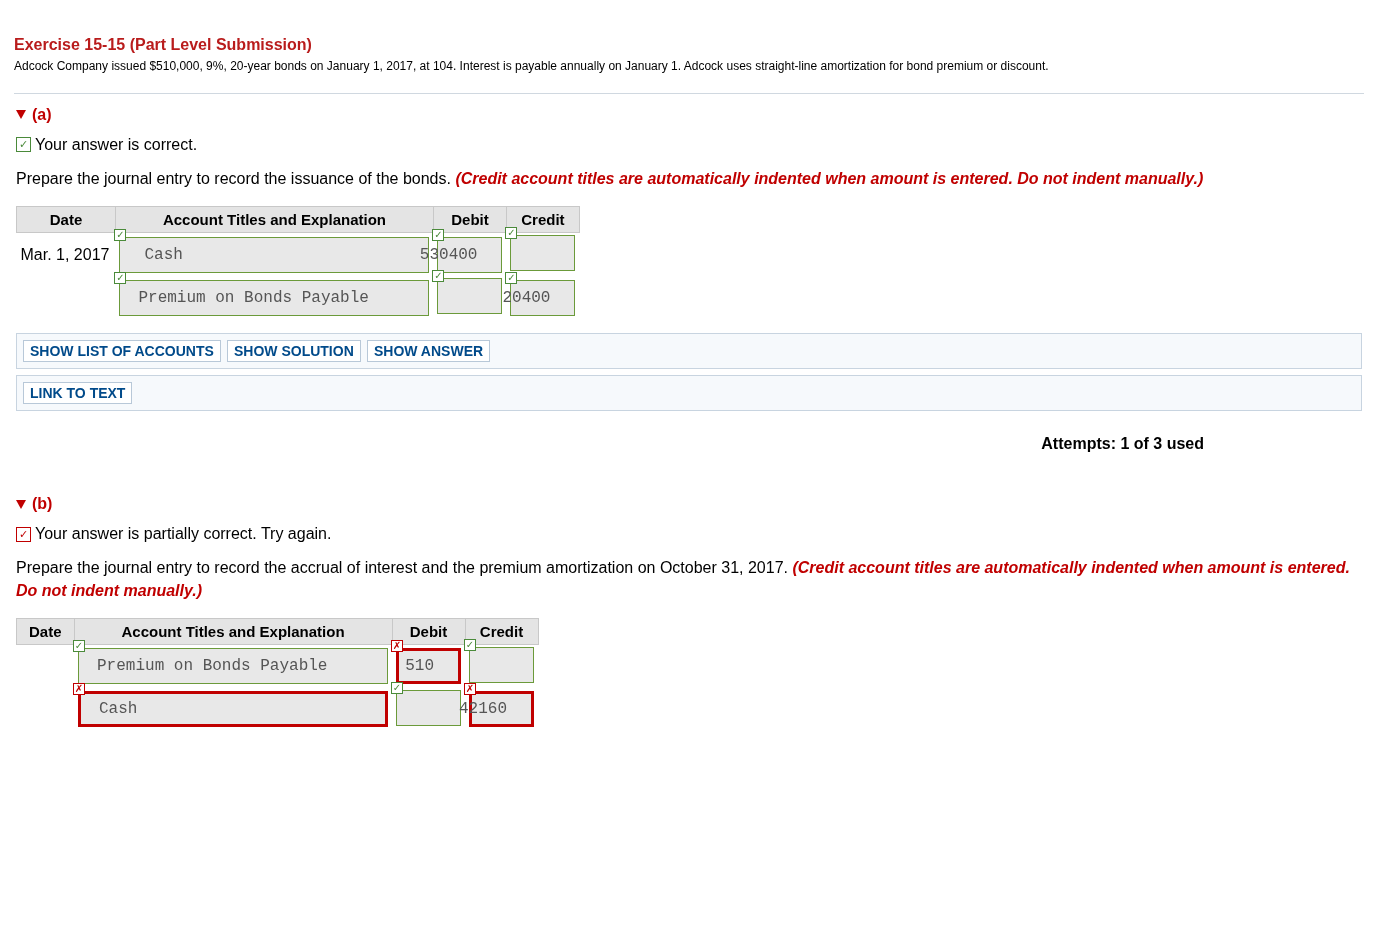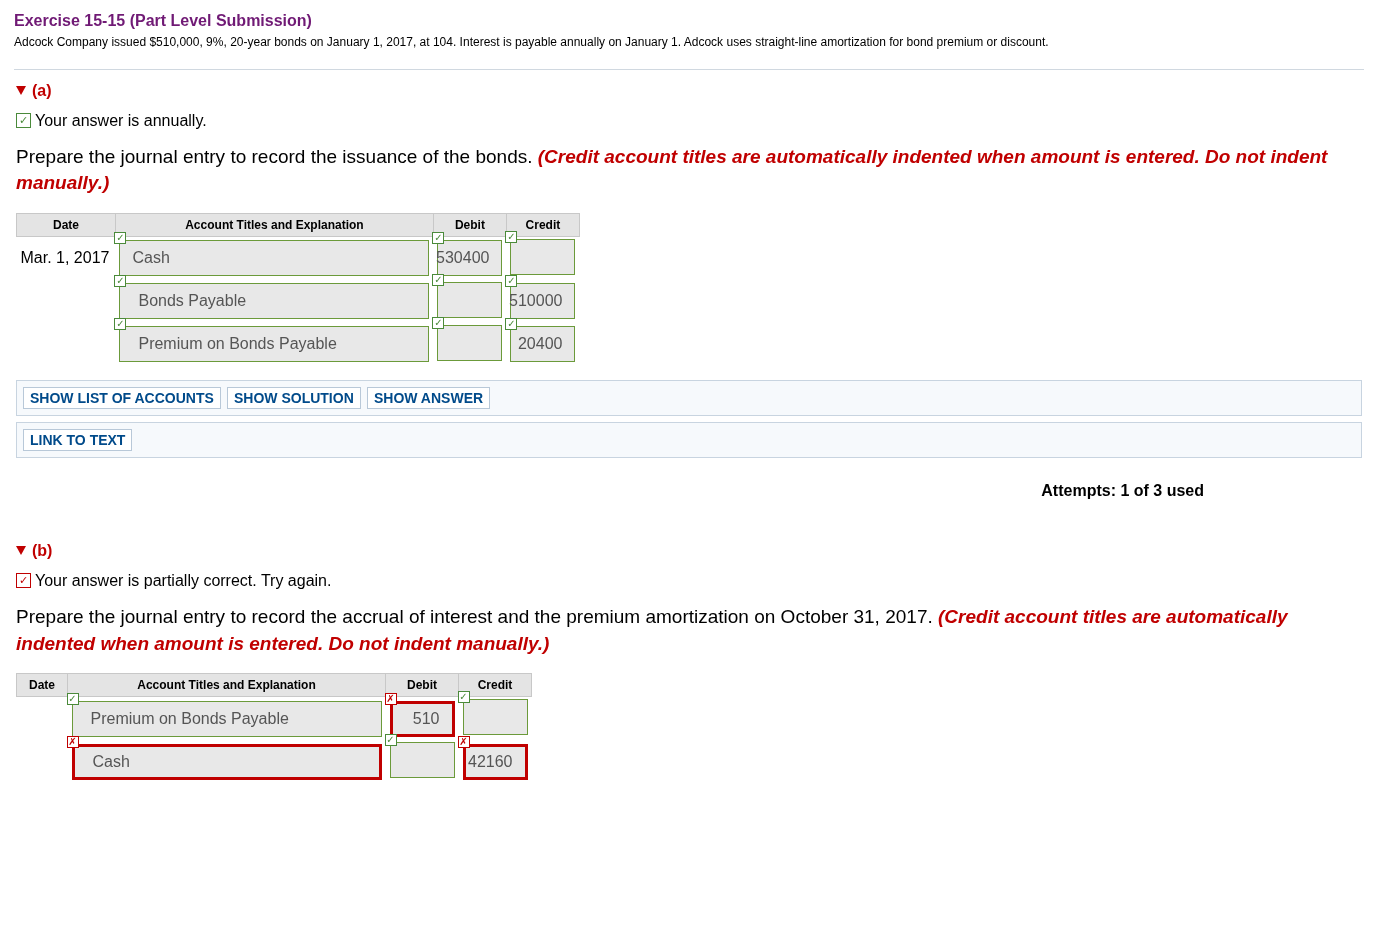--- a/index.html
+++ b/index.html
@@ -5,24 +5,25 @@
   body {
     font-family: Verdana, Arial, sans-serif;
     font-size: 15px;
     color: #000;
     margin: 0;
     padding: 12px 14px;
     background: #fff;
     width: 1350px;
   }
   .title-red {
-    color: #701a75;
+    color: #b91c1c;
     font-weight: bold;
     font-size: 16px;
     margin-bottom: 4px;
+    margin-top: 24px;
   }
   .problem-text {
     font-size: 12px;
     line-height: 1.4;
     margin-bottom: 18px;
   }
   .section-block {
     border: 1px solid #d0d8e0;
     border-left: none;
     border-right: none;
@@ -65,63 +66,64 @@
     width: 13px; height: 13px;
     border: 1px solid #c00000;
     display: flex;
     align-items: center; justify-content: center;
     font-size: 11px;
     color: #c00000;
     line-height: 1;
     background: #fff;
   }
   .instr {
-    font-size: 19px;
+    font-size: 16px;
     margin-bottom: 16px;
     line-height: 1.4;
   }
   .instr-em {
     color: #c00000;
     font-style: italic;
     font-weight: bold;
   }
   table.journal {
     border-collapse: collapse;
     margin-bottom: 14px;
   }
   table.journal th {
     background: #e4e4e4;
     font-weight: bold;
     padding: 4px 12px;
     border: 1px solid #c8c8c8;
-    font-size: 12px;
+    font-size: 15px;
   }
   table.journal td {
     padding: 2px 4px;
     vertical-align: middle;
     position: relative;
   }
   .date-cell {
     font-size: 16px;
     padding-right: 6px !important;
     white-space: nowrap;
   }
   .cell-wrap {
     position: relative;
     display: inline-block;
   }
   .field {
     border: 1px solid #6b9a3a;
     background: #e8e8e8;
-    padding: 6px 12px;
+    padding: 6px 24px;
     font-size: 16px;
     color: #555;
     box-sizing: border-box;
     display: flex;
     align-items: center;
+    font-family: Liberation Mono, monospace;
   }
   .acct-field { width: 310px; height: 36px; }
   .acct-field.indent { padding-left: 18px; }
   .num-field { width: 65px; height: 36px; justify-content: flex-end; }
   .field.wrong { border: 3px solid #c00000; }
   .mark {
     position: absolute;
     top: -8px; left: -5px;
     width: 10px; height: 10px;
     font-size: 10px;
@@ -164,21 +166,21 @@
 <div class="title-red">Exercise 15-15 (Part Level Submission)</div>
 <div class="problem-text">Adcock Company issued $510,000, 9%, 20-year bonds on January 1, 2017, at 104. Interest is payable annually on January 1. Adcock uses straight-line amortization for bond premium or discount.</div>
 
 <div class="section-block">
   <div class="part-label">
     <span class="tri"></span>
     <span>(a)</span>
   </div>
   <div class="status-line">
     <span class="check-box">✓</span>
-    <span>Your answer is annually.</span>
+    <span>Your answer is correct.</span>
   </div>
   <div class="instr">
     <span>Prepare the journal entry to record the issuance of the bonds. </span>
     <span class="instr-em">(Credit account titles are automatically indented when amount is entered. Do not indent manually.)</span>
   </div>
 
   <table class="journal">
     <tbody>
         <tr>
       <th>Date</th>
@@ -187,26 +189,20 @@
       <th>Credit</th>
     </tr>
     <tr>
       <td class="date-cell">Mar. 1, 2017</td>
       <td><div class="cell-wrap"><span class="mark ok"></span><div class="field acct-field">Cash</div></div></td>
       <td><div class="cell-wrap"><span class="mark ok"></span><div class="field num-field">530400</div></div></td>
       <td><div class="cell-wrap"><span class="mark ok"></span><div class="field num-field"></div></div></td>
     </tr>
     <tr>
       <td></td>
-      <td><div class="cell-wrap"><span class="mark ok"></span><div class="field acct-field indent">Bonds Payable</div></div></td>
-      <td><div class="cell-wrap"><span class="mark ok"></span><div class="field num-field"></div></div></td>
-      <td><div class="cell-wrap"><span class="mark ok"></span><div class="field num-field">510000</div></div></td>
-    </tr>
-    <tr>
-      <td></td>
       <td><div class="cell-wrap"><span class="mark ok"></span><div class="field acct-field indent">Premium on Bonds Payable</div></div></td>
       <td><div class="cell-wrap"><span class="mark ok"></span><div class="field num-field"></div></div></td>
       <td><div class="cell-wrap"><span class="mark ok"></span><div class="field num-field">20400</div></div></td>
     </tr>
   </tbody>
     </table>
 
   <div class="button-row">
     <span class="linkbtn">SHOW LIST OF ACCOUNTS</span>
     <span class="linkbtn">SHOW SOLUTION</span>

